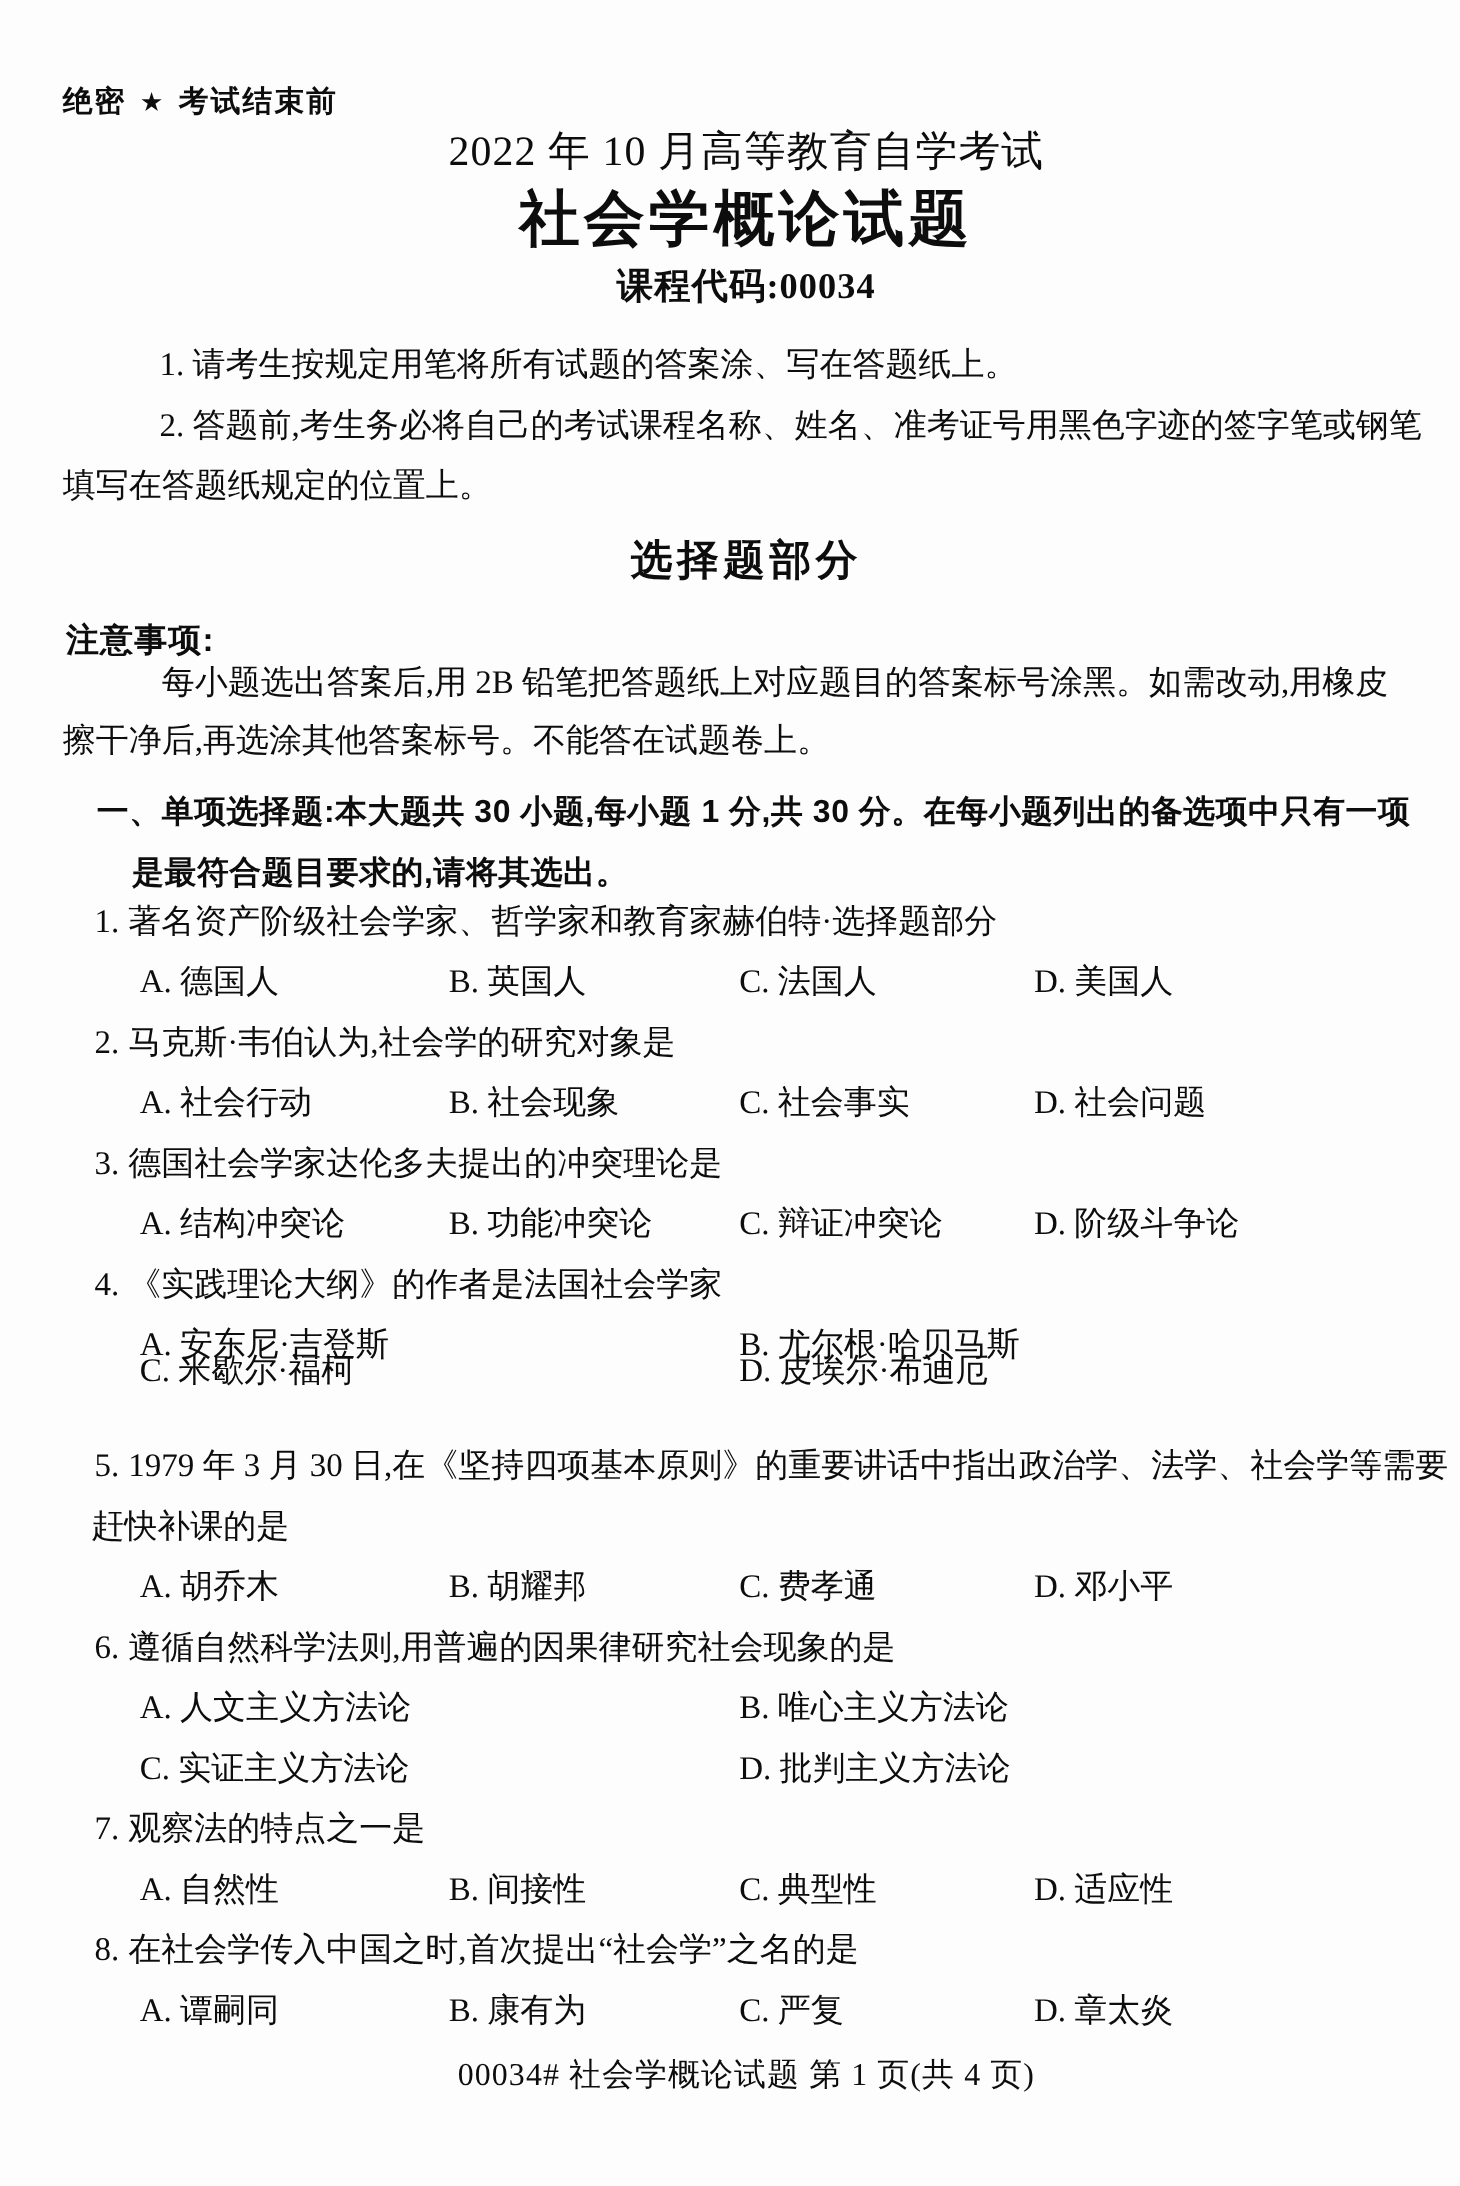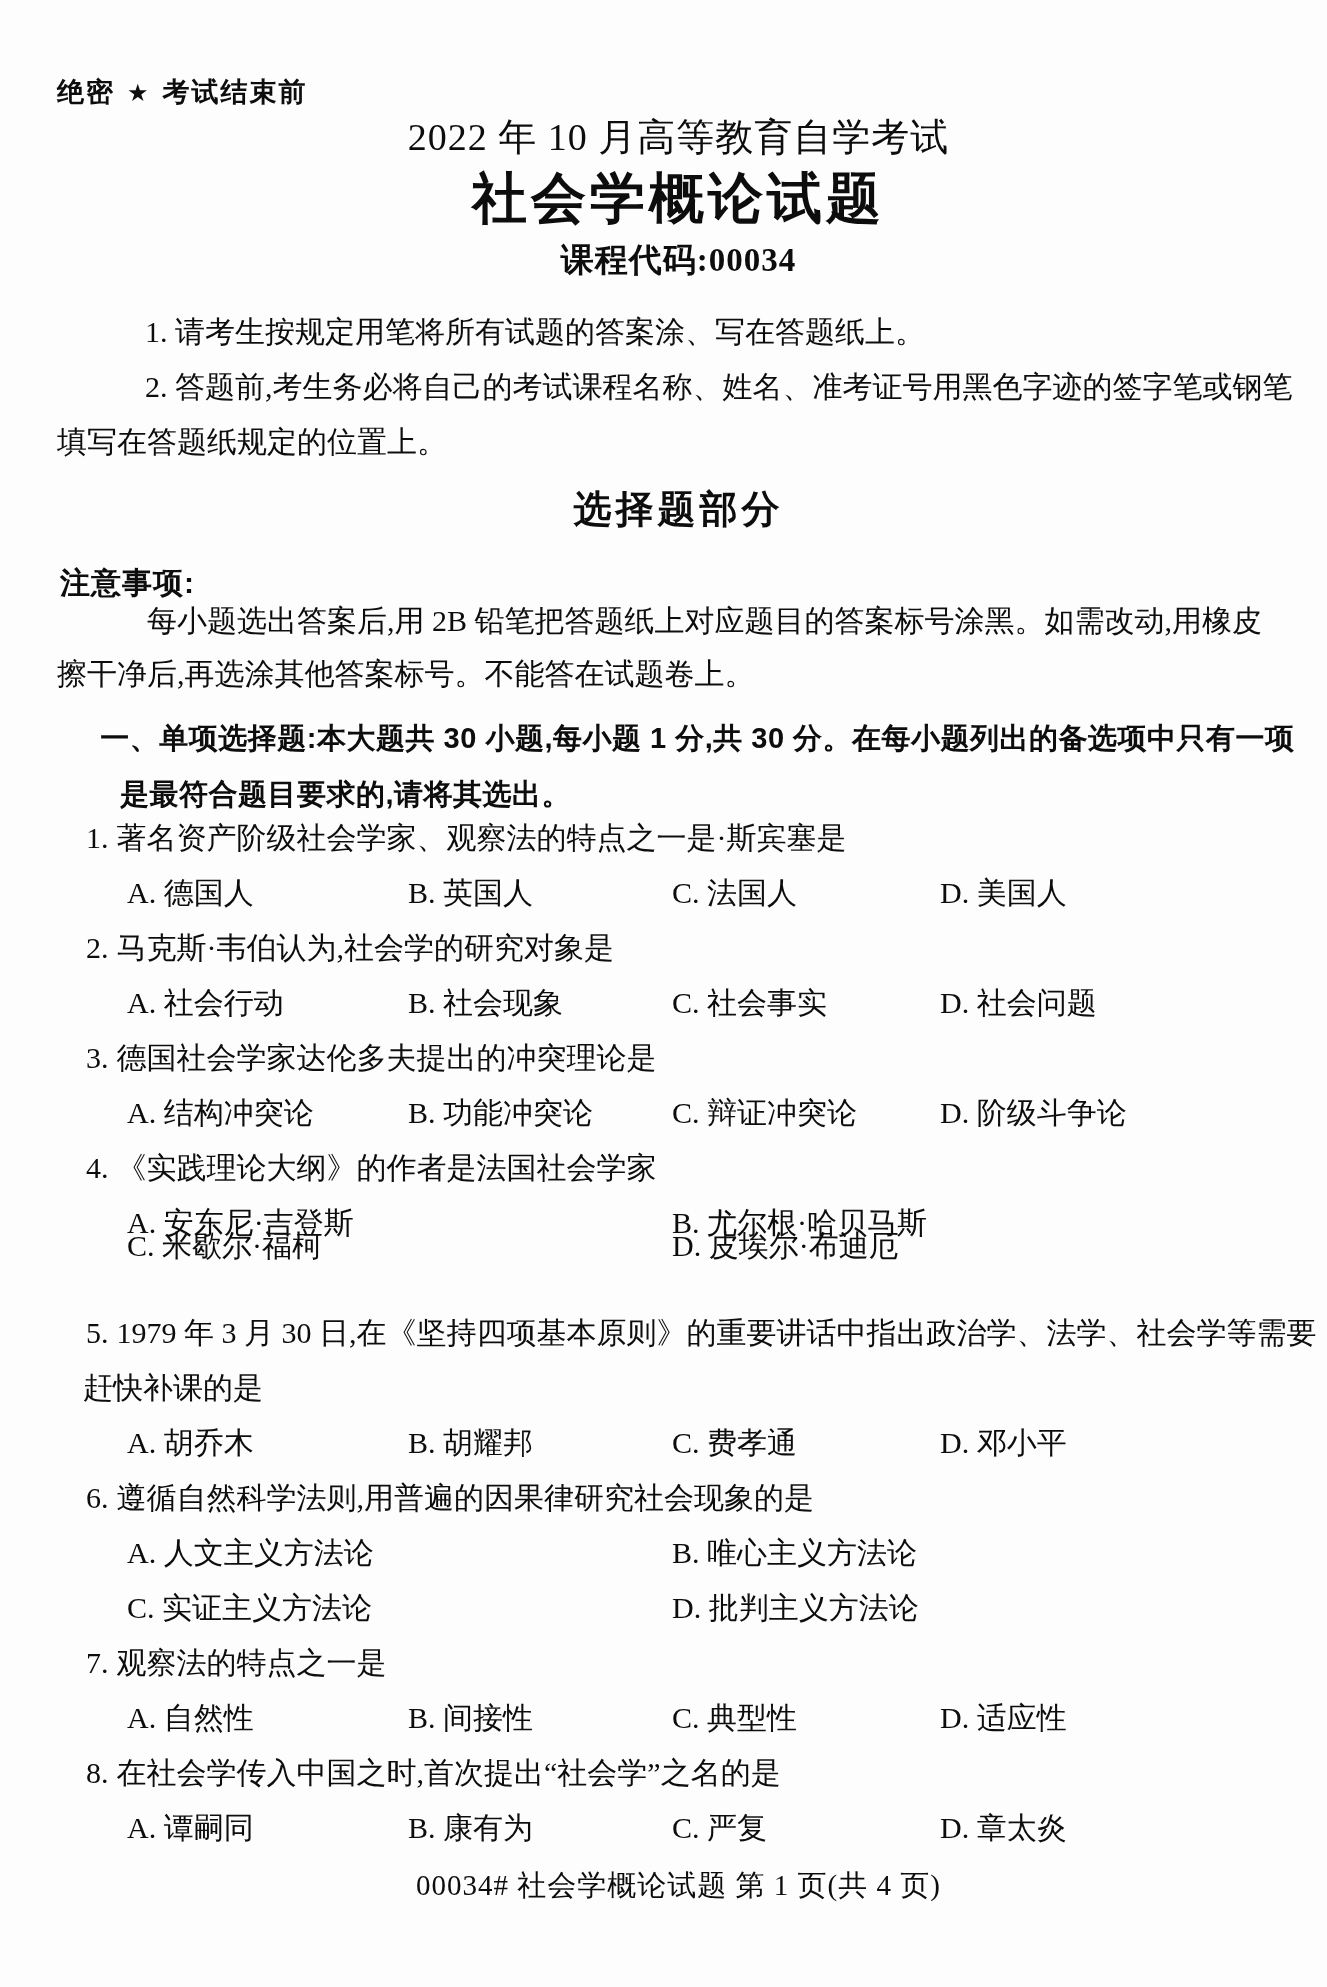--- a/index.html
+++ b/index.html
@@ -29,21 +29,21 @@
   .note-2 { top:367px; left:145px; }
   .note-2b { top:422px; left:57px; }
 
   .section-title { top:472px; font-size:38px; letter-spacing:4px; }
 
   .notice-heading { top:551px; left:60px; font-size:30px; letter-spacing:1px; }
   .notice-l1 { top:601px; left:147px; }
   .notice-l2 { top:654px; left:57px; }
 
   .part-heading { font-size:29px; line-height:40px; height:42px; width:auto; right:20px; letter-spacing:0.5px; }
-  .part-l1 { top:706px; left:88px;text-align:center; }
+  .part-l1 { top:706px; left:88px; }
   .part-l2 { top:762px; left:120px; }
 
   .q-line { font-size:30px; line-height:40px; height:42px; padding-left:86px; box-sizing:border-box; }
   .q-num { margin-right:8px; }
   .opt-row { font-size:30px; line-height:40px; height:42px; }
   .opt-row span { position:absolute; top:0; white-space:nowrap; }
   .o1 { left:127px; }
   .o2 { left:408px; }
   .o3 { left:672px; }
   .o4 { left:940px; }
@@ -72,21 +72,21 @@
   <div class="abs centered section-title sans bold">选择题部分</div>
 
   <div class="abs body-line notice-heading sans bold">注意事项:</div>
   <div class="abs body-line notice-l1">每小题选出答案后,用 2B 铅笔把答题纸上对应题目的答案标号涂黑。如需改动,用橡皮</div>
   <div class="abs body-line notice-l2">擦干净后,再选涂其他答案标号。不能答在试题卷上。</div>
 
   <div class="abs part-heading part-l1 sans bold">一、单项选择题:本大题共 30 小题,每小题 1 分,共 30 分。在每小题列出的备选项中只有一项</div>
   <div class="abs part-heading part-l2 sans bold">是最符合题目要求的,请将其选出。</div>
 
   <div class="abs q-line" style="top:818px">
-    <span class="q-num">1.</span><span>著名资产阶级社会学家、观察法的特点之一是·斯宾塞是</span>
+    <span class="q-num">1.</span><span>著名资产阶级社会学家、哲学家和教育家赫伯特·选择题部分</span>
   </div>
   <div class="abs opt-row" style="top:873px">
     <span class="o1">A. 德国人</span>
     <span class="o2">B. 英国人</span>
     <span class="o3">C. 法国人</span>
     <span class="o4">D. 美国人</span>
   </div>
 
   <div class="abs q-line" style="top:928px">
     <span class="q-num">2.</span><span>马克斯·韦伯认为,社会学的研究对象是</span>

